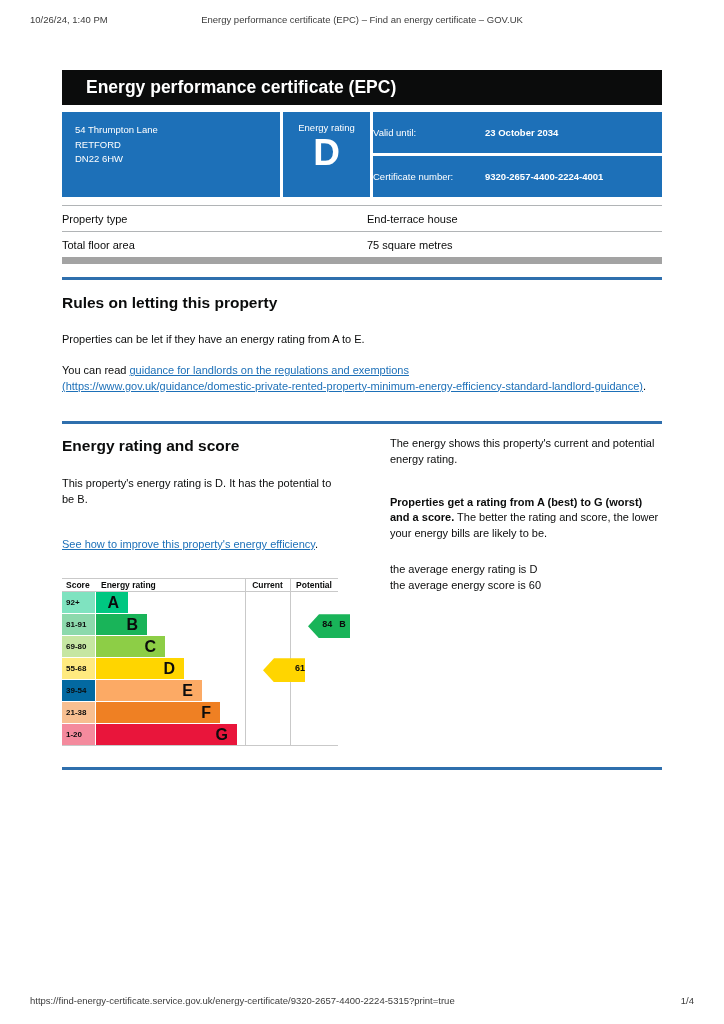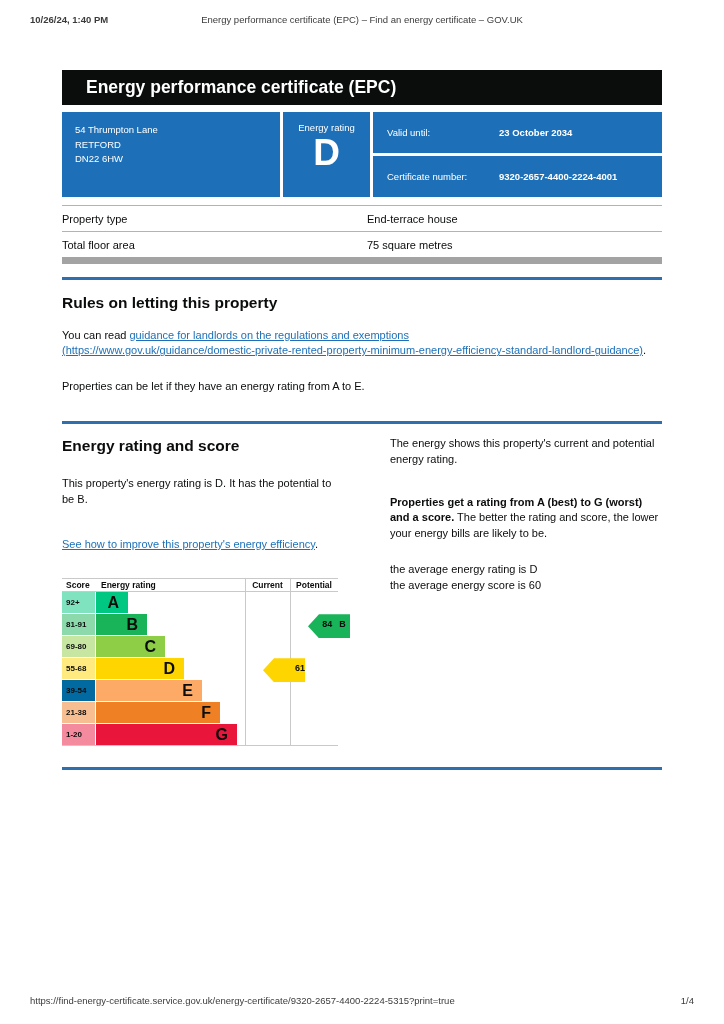--- a/index.html
+++ b/index.html
@@ -2,36 +2,36 @@
 <html><head>
 <meta charset="utf-8">
 <style>
   html,body{margin:0;padding:0;}
   body{
     width:724px;height:1024px;position:relative;overflow:hidden;background:#fff;
     font-family:"Liberation Sans", sans-serif;color:#0b0c0c;
   }
   
   .meta-top{position:absolute;top:14px;left:0;right:0;font-size:9.5px;color:#3b3b3b;text-align:center;}
-  .meta-top .ts{position:absolute;left:30px;top:0;font-weight:bold;}
+  .meta-top .ts{position:absolute;left:30px;top:0;}
   .meta-bottom{position:absolute;top:995px;left:30px;right:30px;font-size:9.5px;color:#3b3b3b;
     display:flex;justify-content:space-between;}
   
   .content{position:absolute;left:62px;top:70px;width:600px;}
   .banner{height:35px;background:#0b0c0c;color:#fff;display:flex;align-items:center;
     padding-left:24px;box-sizing:border-box;font-size:17.5px;font-weight:bold;}
   .summary{display:flex;gap:3px;height:85px;margin-top:7px;color:#fff;}
   .addr{width:218px;background:#1d70b8;box-sizing:border-box;padding:11px 0 0 13px;
     font-size:9.5px;line-height:1.55;}
   .rating-box{width:87px;background:#1d70b8;box-sizing:border-box;text-align:center;padding-top:10px;}
   .rating-box .lbl{font-size:9.5px;}
   .rating-box .letter{font-size:37px;font-weight:bold;line-height:1.1;}
   .cert{flex:1;display:flex;flex-direction:column;gap:3px;}
   .cert-row{flex:1;background:#1d70b8;display:flex;align-items:center;font-size:9.5px;}
-  .cert-row .lbl{width:112px;padding-left:14px;flex:none;}
+  .cert-row .lbl{width:112px;flex:none;}
   .cert-row .val{font-weight:bold;}
   
   .prop-table{margin-top:8px;font-size:11px;}
   .prop-row{display:flex;border-top:1px solid #b1b4b6;padding:7px 0 6px 0;}
   .prop-row:last-child{border-bottom:7px solid #a3a3a3;}
   .prop-label{width:305px;flex:none;}
   
   .rule{height:3px;background:#2f6fad;border:0;margin:0;}
   .rule-1{margin-top:13px;}
   .rule-2{margin-top:27px;}
@@ -119,22 +119,22 @@
     <div class="prop-row">
       <span class="prop-label">Total floor area</span>
       <span>75 square metres</span>
     </div>
   </div>
 
   <div class="rule rule-1"></div>
 
   <div class="rules-section">
     <h2>Rules on letting this property</h2>
+    <p class="body-text p1">Properties can be let if they have an energy rating from A to E.</p>
     <p class="body-text p2"><span>You can read </span><a href="#"><span>guidance for landlords on the regulations and exemptions</span><br><span>(https://www.gov.uk/guidance/domestic-private-rented-property-minimum-energy-efficiency-standard-landlord-guidance)</span></a><span>.</span></p>
-    <p class="body-text p1">Properties can be let if they have an energy rating from A to E.</p>
   </div>
 
   <div class="rule rule-2"></div>
 
   <div class="two-col">
     <div class="col-left">
       <h2>Energy rating and score</h2>
       <p class="body-text intro">This property's energy rating is D. It has the potential to be B.</p>
       <span class="improve"><a href="#">See how to improve this property's energy efficiency</a><span>.</span></span>
 

